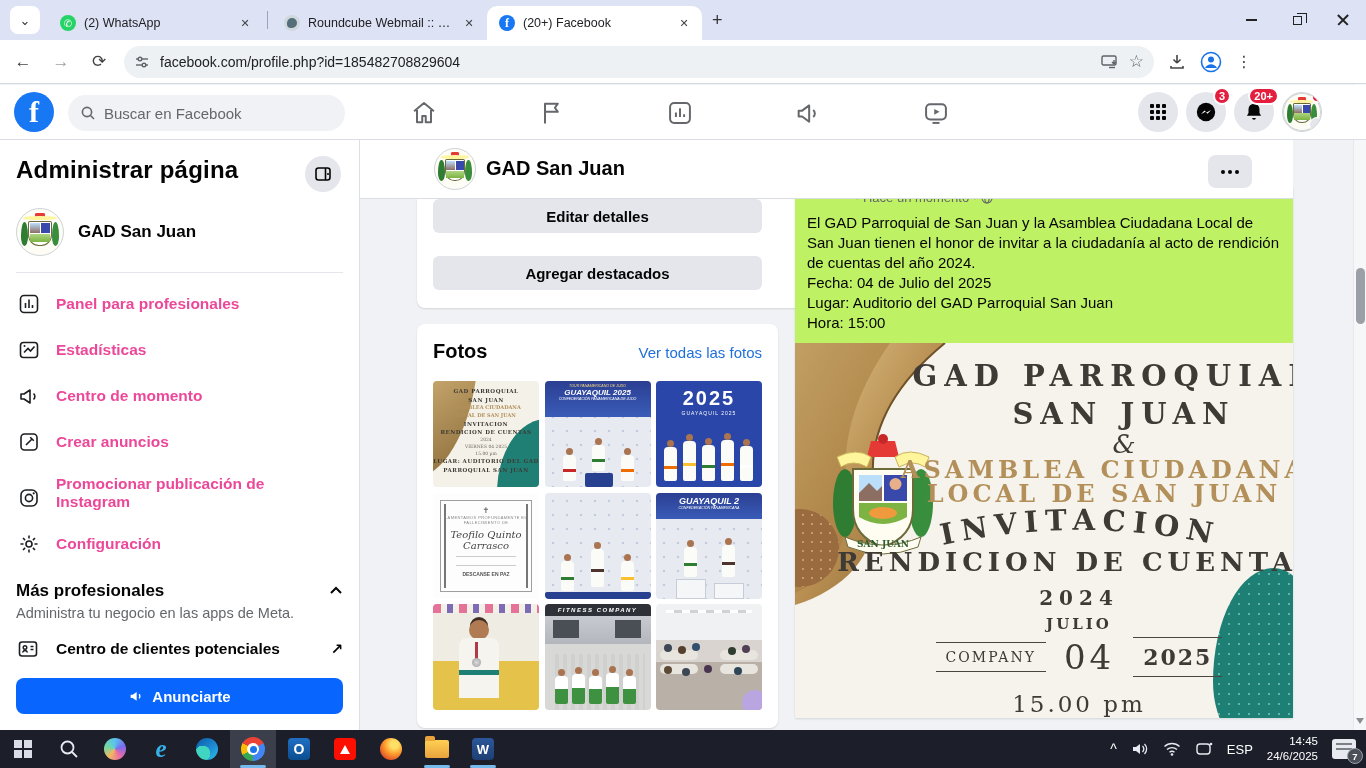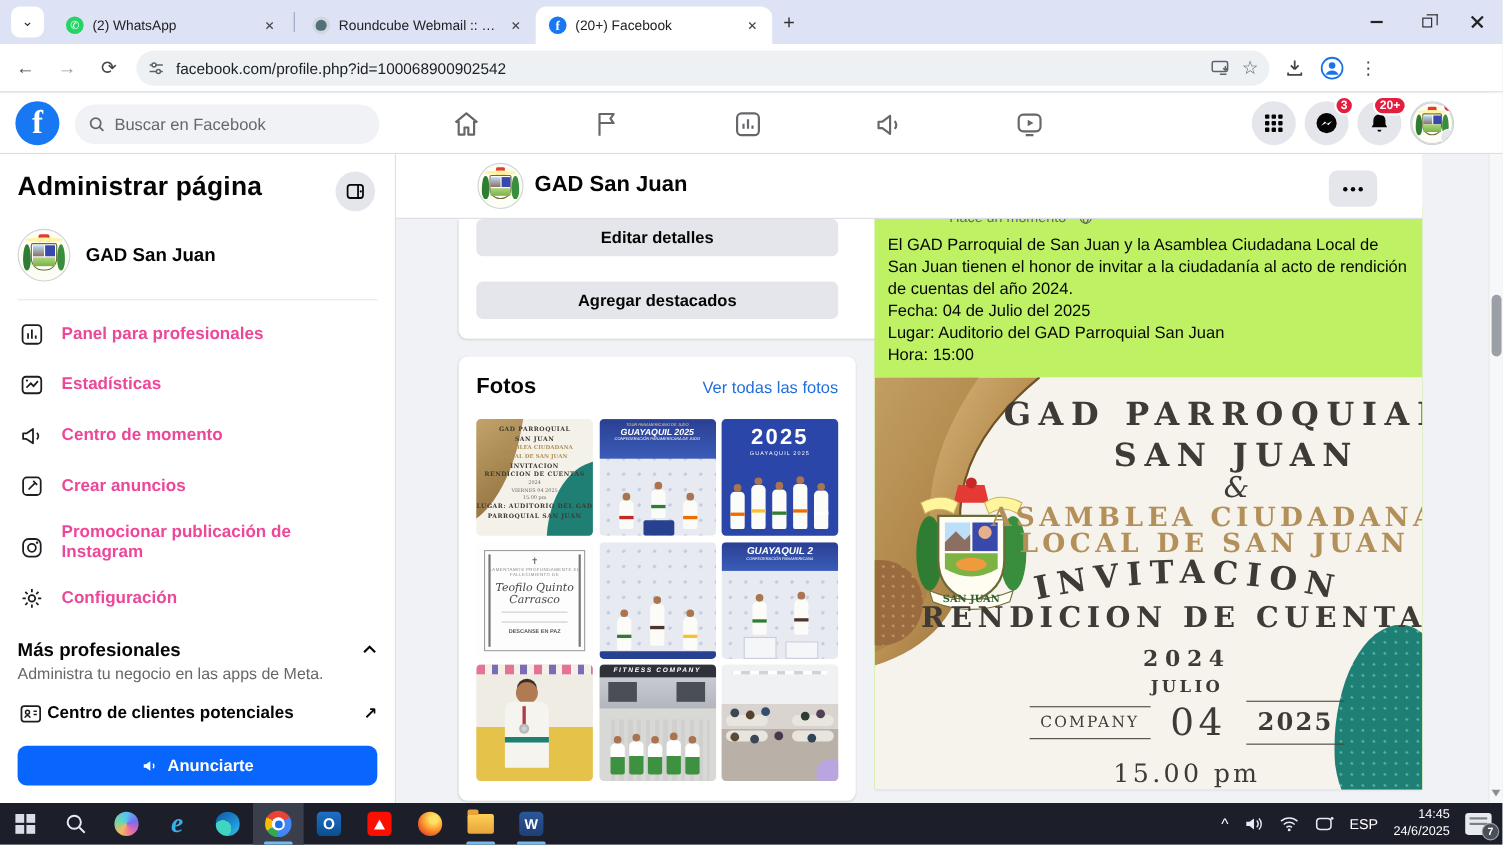--- a/index.html
+++ b/index.html
@@ -66,21 +66,21 @@
   .sidebar{position:absolute;left:0;top:140px;width:360px;height:590px;background:#fff;border-right:1px solid #dcdfe3;padding:16px}
   .sbtitle{font-size:24px;font-weight:bold;letter-spacing:.2px}
   .sbtoggle{position:absolute;right:18px;top:16px;width:36px;height:36px;border-radius:50%;background:#e4e6eb;display:flex;align-items:center;justify-content:center}
   .sbpage{display:flex;align-items:center;gap:14px;margin-top:24px}
   .sbpage .name{font-size:17px;font-weight:bold}
   .sbdivider{height:1px;background:#e4e6eb;margin:16px 0 8px}
   .sbitem{display:flex;align-items:center;gap:14px;padding:10px 0;font-size:15.5px;font-weight:600;color:#ec4899}
   .sbitem .ic{width:26px;height:26px;flex:0 0 26px;display:flex;align-items:center;justify-content:center}
   .sbmore{display:flex;align-items:center;justify-content:space-between;margin-top:14px;font-size:17px;font-weight:bold}
   .sbsub{font-size:14.5px;color:#65676b;margin-top:4px}
-  .sblead{display:flex;align-items:center;gap:1px;margin-top:16px;font-size:15.5px;font-weight:600}
+  .sblead{display:flex;align-items:center;gap:14px;margin-top:16px;font-size:15.5px;font-weight:600}
   .sblead .ext{margin-left:auto;color:#050505;font-size:15px}
   .advbtn{position:absolute;left:16px;right:16px;bottom:16px;height:36px;background:#0866ff;border-radius:8px;color:#fff;font-size:15px;font-weight:bold;display:flex;align-items:center;justify-content:center;gap:8px}
 
   
   .pageheader{position:absolute;left:360px;top:140px;width:933px;height:59px;background:#fff;border-bottom:1px solid #dadde1;z-index:3}
   .pageheader .name{position:absolute;left:126px;top:17px;font-size:20px;font-weight:bold}
   .morebtn{position:absolute;right:41px;top:15px;width:44px;height:33px;background:#e4e6eb;border-radius:8px;display:flex;align-items:center;justify-content:center;gap:3px}
   .morebtn b{width:4px;height:4px;border-radius:50%;background:#050505}
 
   .card{position:absolute;background:#fff;box-shadow:0 1px 2px rgba(0,0,0,.12)}
@@ -220,21 +220,21 @@
   <div class="navbtn">⟳</div>
   <div class="urlpill">
     <svg width="16" height="16" viewBox="0 0 16 16">
         <g stroke="#5f6368" stroke-width="1.4" fill="none">
           <line x1="2" y1="5" x2="14" y2="5"></line>
           <circle cx="6" cy="5" r="1.8" fill="#fff"></circle>
           <line x1="2" y1="11" x2="14" y2="11"></line>
           <circle cx="10" cy="11" r="1.8" fill="#fff"></circle>
         </g>
       </svg>
-    <div class="urltext">facebook.com/profile.php?id=100068900902542</div>
+    <div class="urltext">facebook.com/profile.php?id=185482708829604</div>
     <svg width="18" height="16" viewBox="0 0 18 16">
         <rect x="1" y="2" width="14" height="9" rx="1.5" fill="none" stroke="#5f6368" stroke-width="1.4"></rect>
         <path d="M8 13.5h6" stroke="#5f6368" stroke-width="1.4"></path>
         <path d="M13 6v4m0 0l-2-2m2 2l2-2" stroke="#5f6368" stroke-width="1.4" fill="none"></path>
       </svg>
     <span style="color:#5f6368;font-size:17px">☆</span>
   </div>
   <div class="toolicons">
     <svg width="18" height="18" viewBox="0 0 18 18">
         <path d="M9 2v8m0 0L5.5 6.5M9 10l3.5-3.5" stroke="#444" stroke-width="1.6" fill="none"></path>

